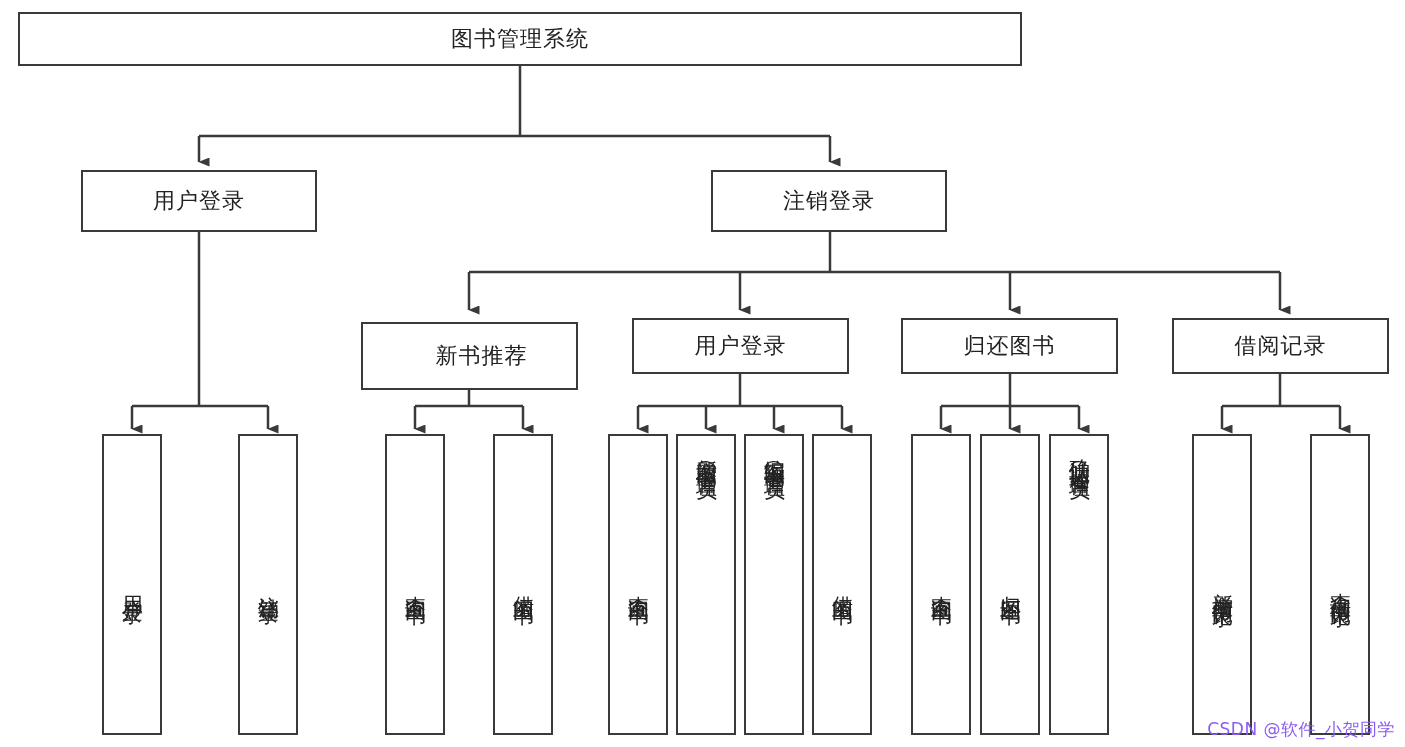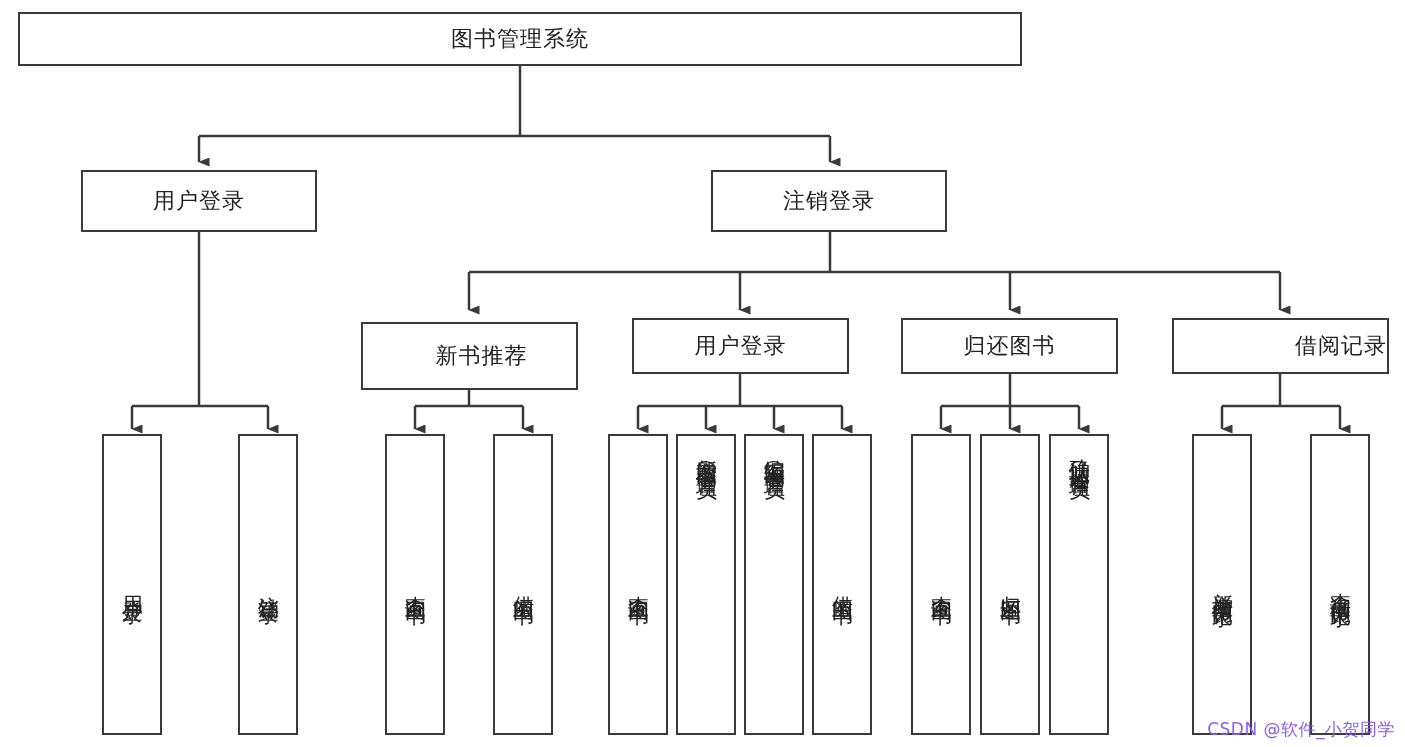--- a/index.html
+++ b/index.html
@@ -143,21 +143,21 @@
 
   <div class="node" style="left:361px; top:322px; width:217px; height:68px;padding-left:24px;">
     <span class="node-label">新书推荐</span>
   </div>
   <div class="node" style="left:632px; top:318px; width:217px; height:56px;">
     <span class="node-label">用户登录</span>
   </div>
   <div class="node" style="left:901px; top:318px; width:217px; height:56px;">
     <span class="node-label">归还图书</span>
   </div>
-  <div class="node" style="left:1172px; top:318px; width:217px; height:56px;justify-content:flex-end;">
+  <div class="node" style="left:1172px; top:318px; width:217px; height:56px;">
     <span class="node-label">借阅记录</span>
   </div>
 
   <div class="node vertical centered" style="left:102px; top:434px; width:60px; height:301px;">
     <span class="node-label">用户登录</span>
   </div>
   <div class="node vertical centered" style="left:238px; top:434px; width:60px; height:301px;">
     <span class="node-label">注销登录</span>
   </div>
 

